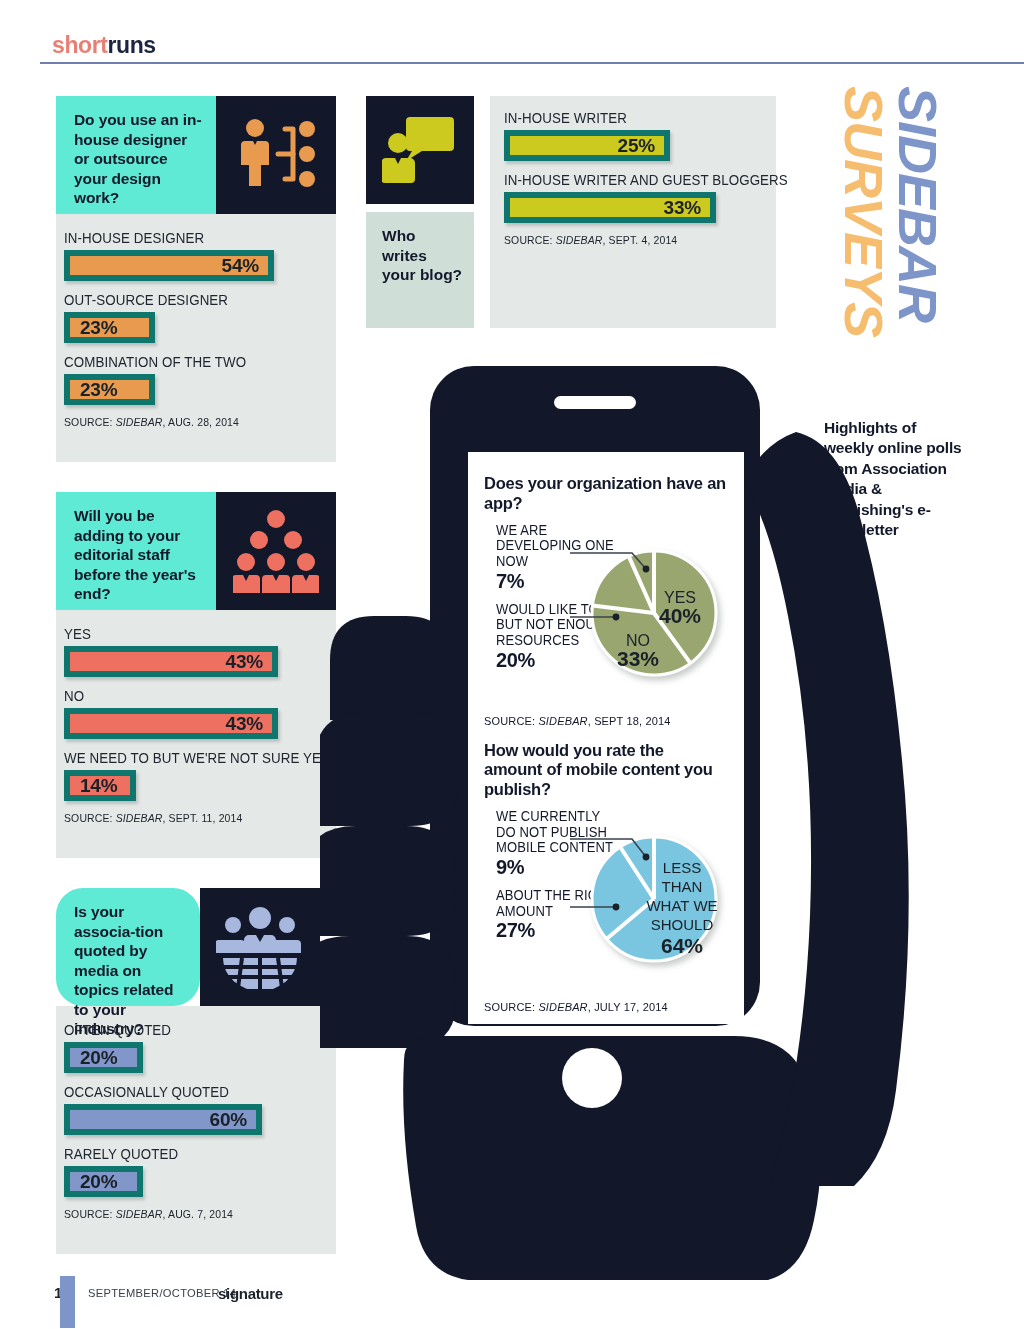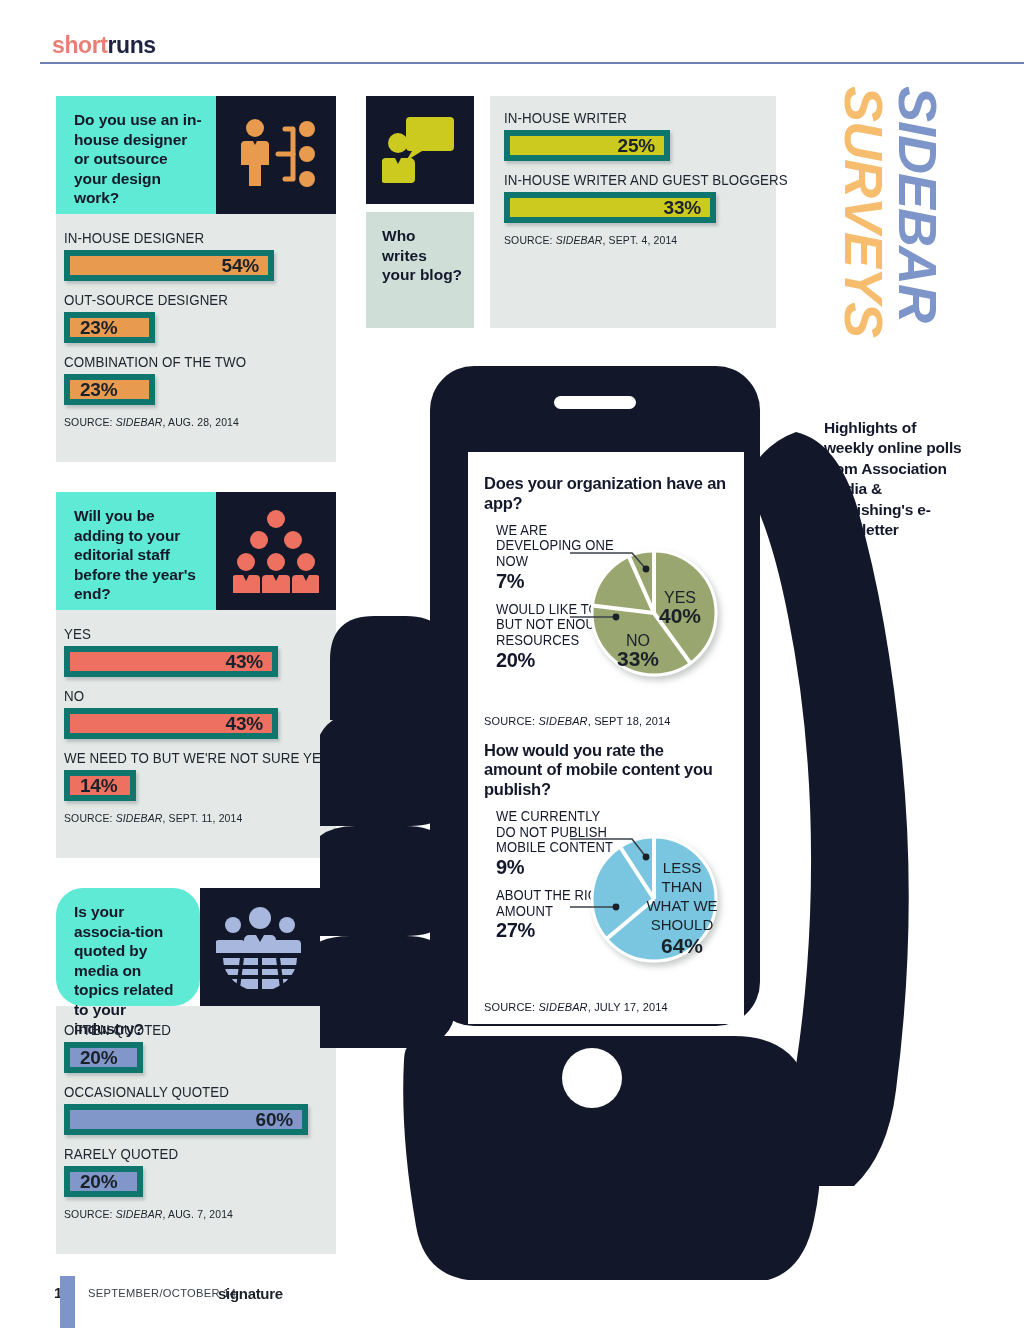--- a/index.html
+++ b/index.html
@@ -218,21 +218,21 @@
     </div>
     <div class="bars-box">
       <div class="bar-wrap">
         <div class="bar-label">OFTEN QUOTED</div>
         <div class="bar small" style="width:79px;background:#8197c9;">
           <span>20%</span>
         </div>
       </div>
       <div class="bar-wrap">
         <div class="bar-label">OCCASIONALLY QUOTED</div>
-        <div class="bar" style="width:244px;background:#8197c9;">
+        <div class="bar" style="width:198px;background:#8197c9;">
           <span>60%</span>
         </div>
       </div>
       <div class="bar-wrap">
         <div class="bar-label">RARELY QUOTED</div>
         <div class="bar small" style="width:79px;background:#8197c9;">
           <span>20%</span>
         </div>
       </div>
       <div class="source"><span>SOURCE: </span><i>SIDEBAR</i><span>, AUG. 7, 2014</span></div>

